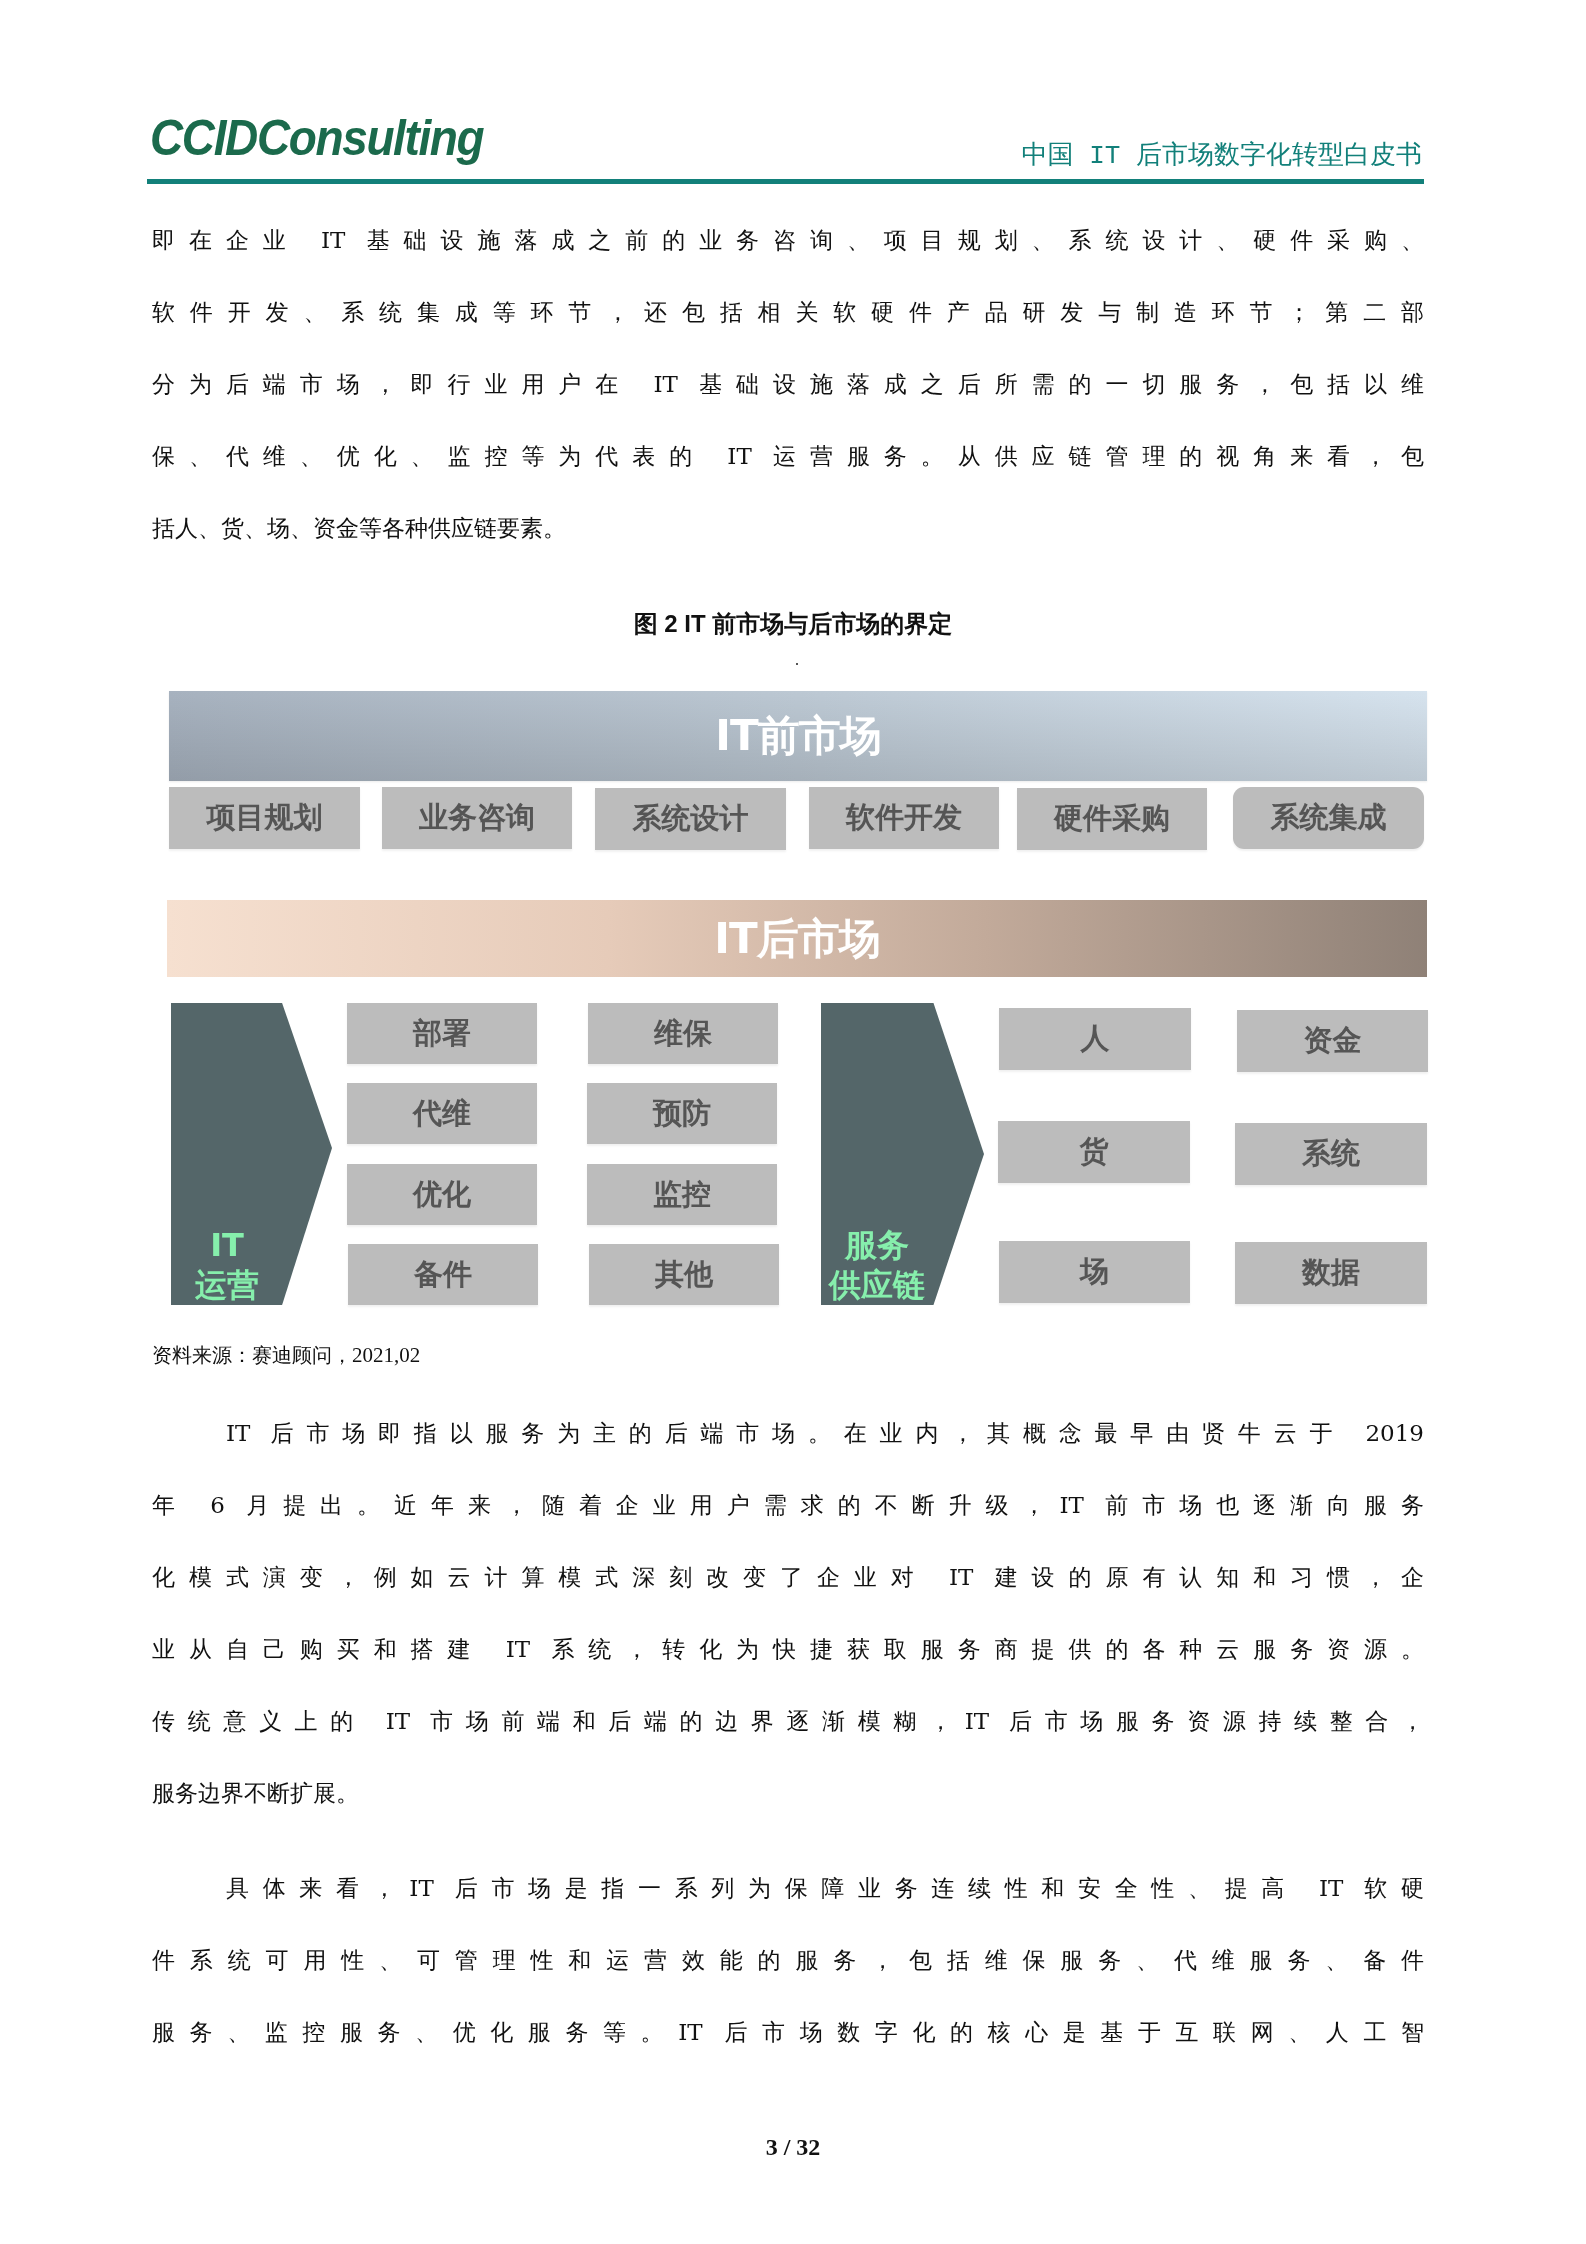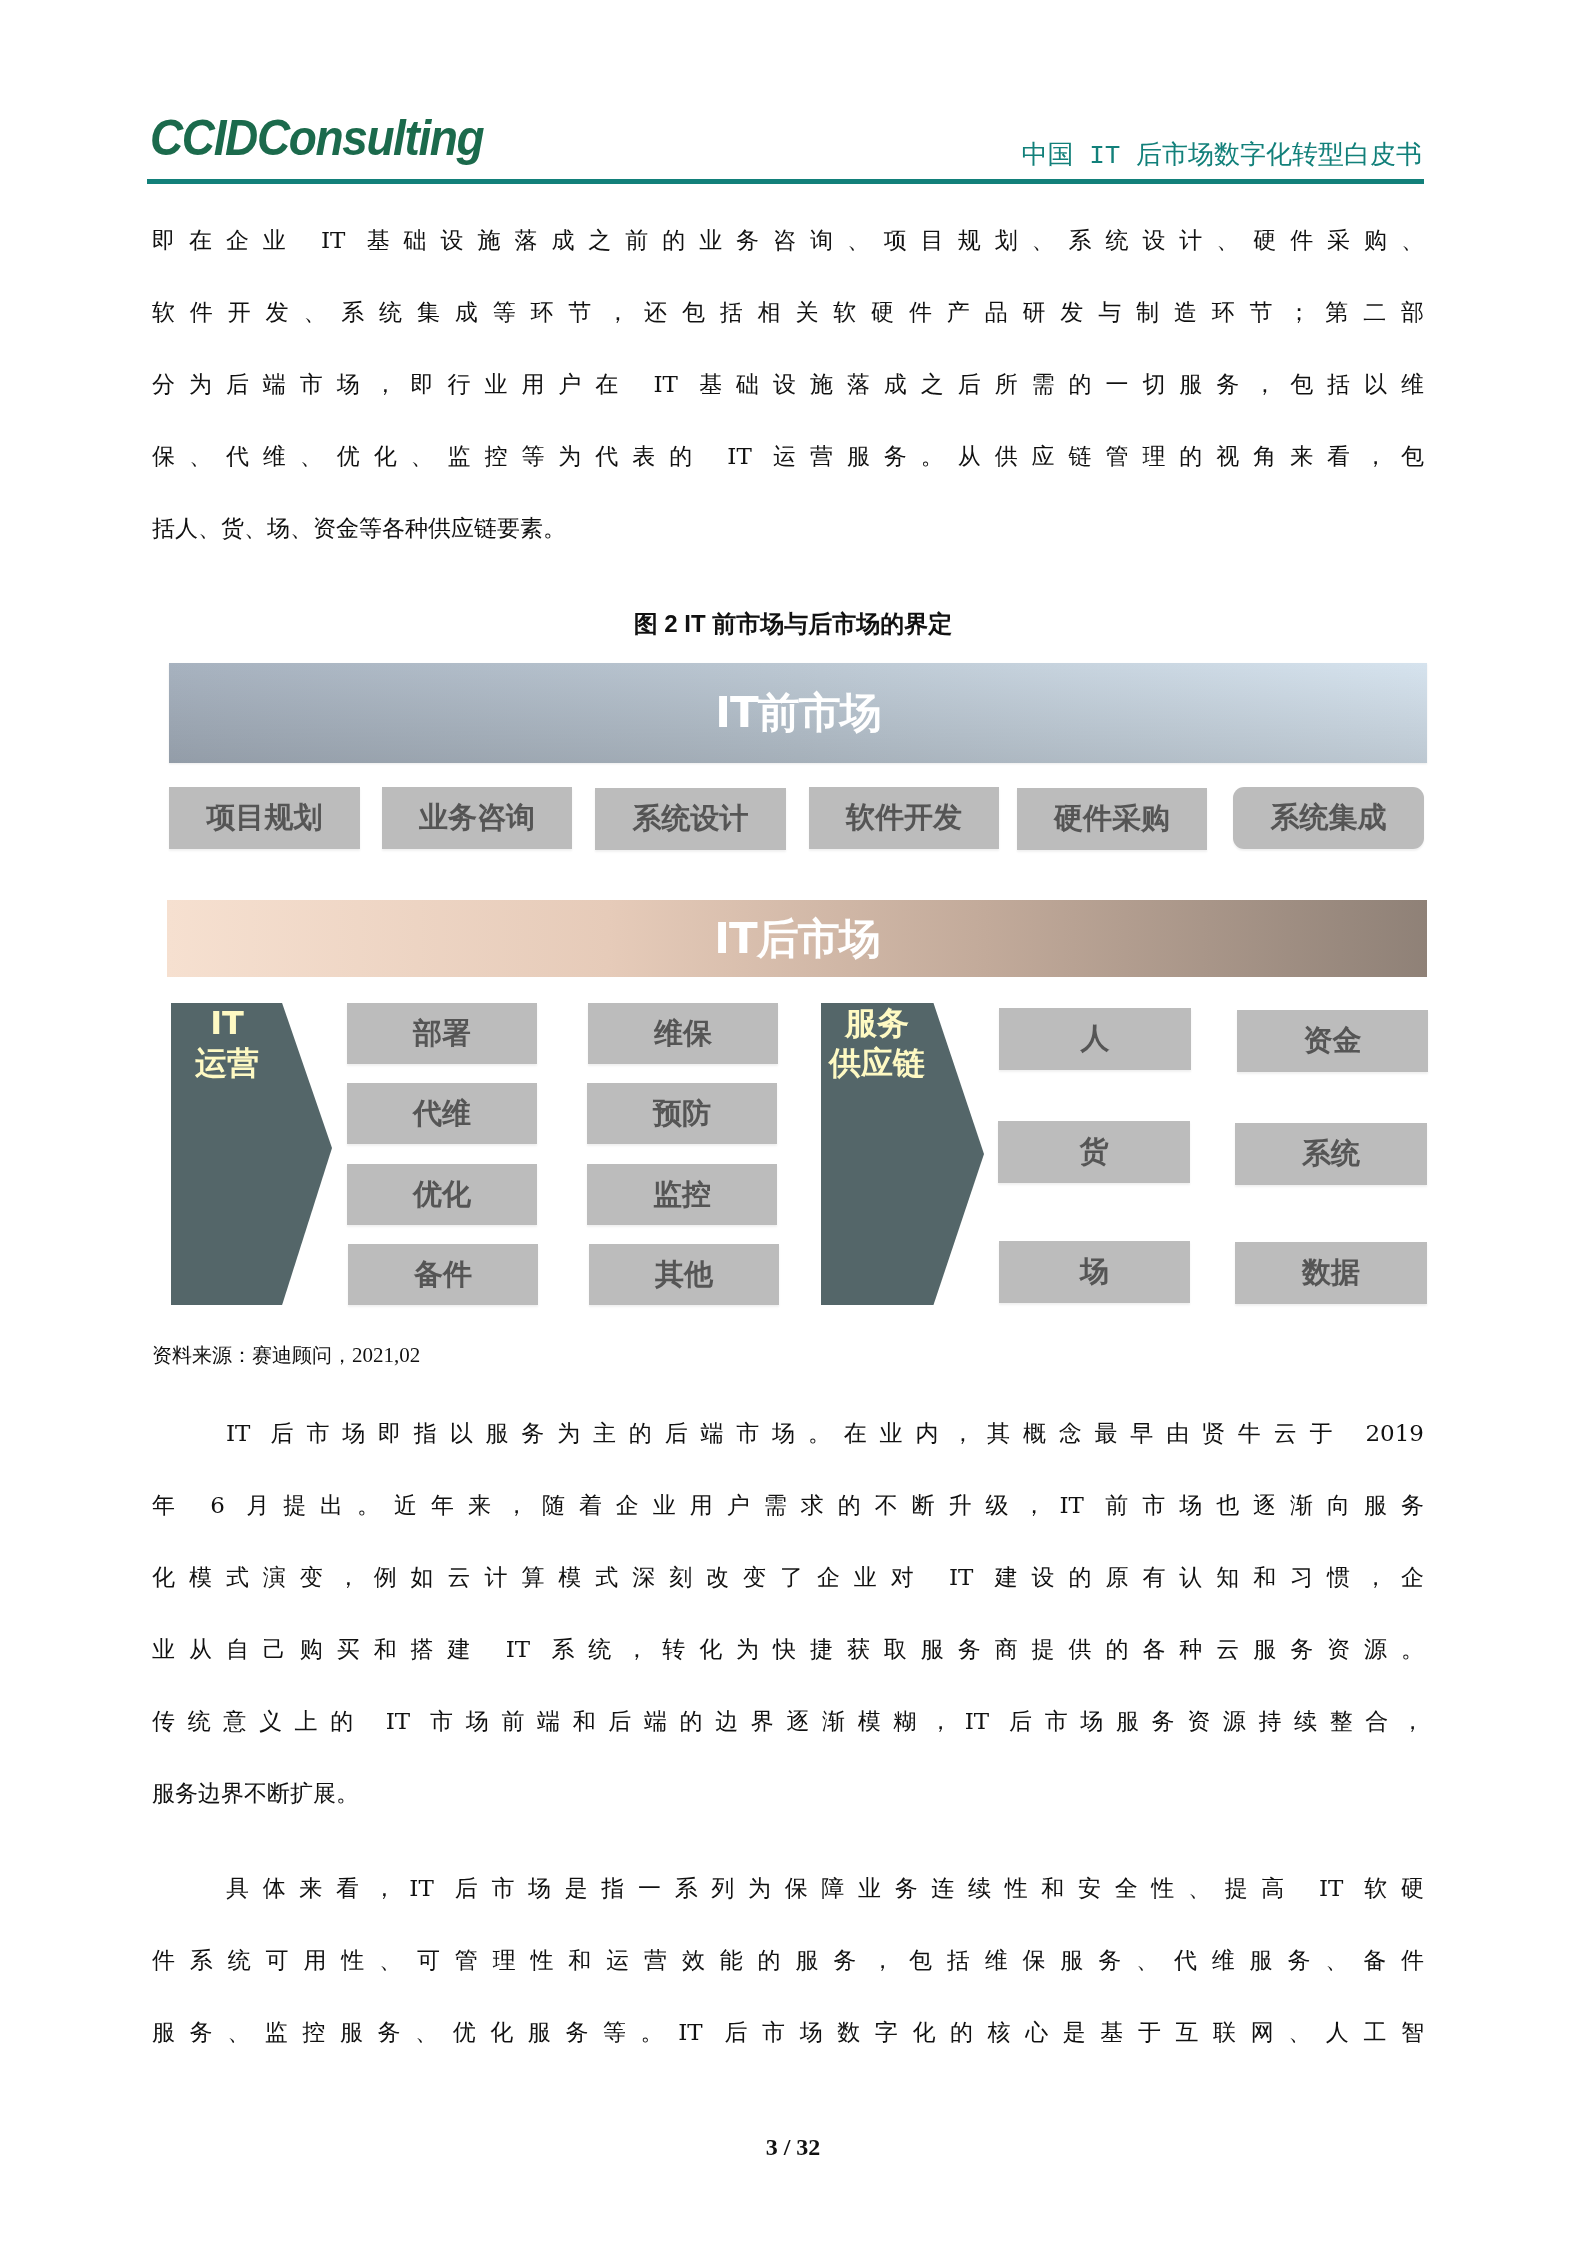--- a/index.html
+++ b/index.html
@@ -27,37 +27,37 @@
     left: 0; width: 1586px; top: 606px; text-align: center; font-size: 24px; font-weight: bold;
     line-height: 36px; font-family: Liberation Sans, sans-serif;
   }
   .dot { left: 796px; top: 663px; width: 2px; height: 2px; background: #555; }
   .banner {
     display: flex; align-items: center; justify-content: center; color: #fff;
     font-family: "DejaVu Sans", "Liberation Sans", sans-serif; font-weight: bold;
     font-size: 42px; letter-spacing: -1px;
   }
   .banner-front {
-    left: 169px; top: 663px; width: 1258px; height: 100px;
+    left: 169px; top: 691px; width: 1258px; height: 90px;
     background: linear-gradient(to bottom, rgba(255,255,255,0.0), rgba(0,0,0,0.12)),
                 linear-gradient(to right, #a7b2bf 0%, #bcc8d3 50%, #d6e3ee 100%);
     box-shadow: 0 1px 2px rgba(0,0,0,0.08);
   }
   .banner-back {
     left: 167px; top: 900px; width: 1260px; height: 77px;
     background: linear-gradient(to right, #f6e0d0 0%, #e6cbb9 35%, #c2aa9a 65%, #8f8177 100%);
   }
   .gbox {
     display: flex; align-items: center; justify-content: center; background: #bcbcbc;
     color: #555; font-family: "DejaVu Sans", "Liberation Sans", sans-serif; font-weight: bold;
     font-size: 29px; box-shadow: 0 2px 2px rgba(0,0,0,0.06);
   }
   .arrow {
-    background: #546669; color: #fef9c3; display: flex; flex-direction: column;
-    justify-content: flex-start; font-family: "DejaVu Sans", "Liberation Sans", sans-serif;
+    background: #546669; color: #86efac; display: flex; flex-direction: column;
+    justify-content: flex-end; font-family: "DejaVu Sans", "Liberation Sans", sans-serif;
     font-weight: bold; font-size: 32px; line-height: 40px;
   }
   .arrow span { display: block; }
   .source {
     left: 152px; top: 1341px; font-size: 20px; line-height: 28px;
     font-family: "DejaVu Sans", "Liberation Sans", sans-serif;
   }
   .source .num { font-family: "Liberation Serif", "DejaVu Serif", serif; font-size: 21px; }
   .pageno {
     left: 0; width: 1586px; top: 2132px; text-align: center; font-weight: bold; font-size: 24px;

